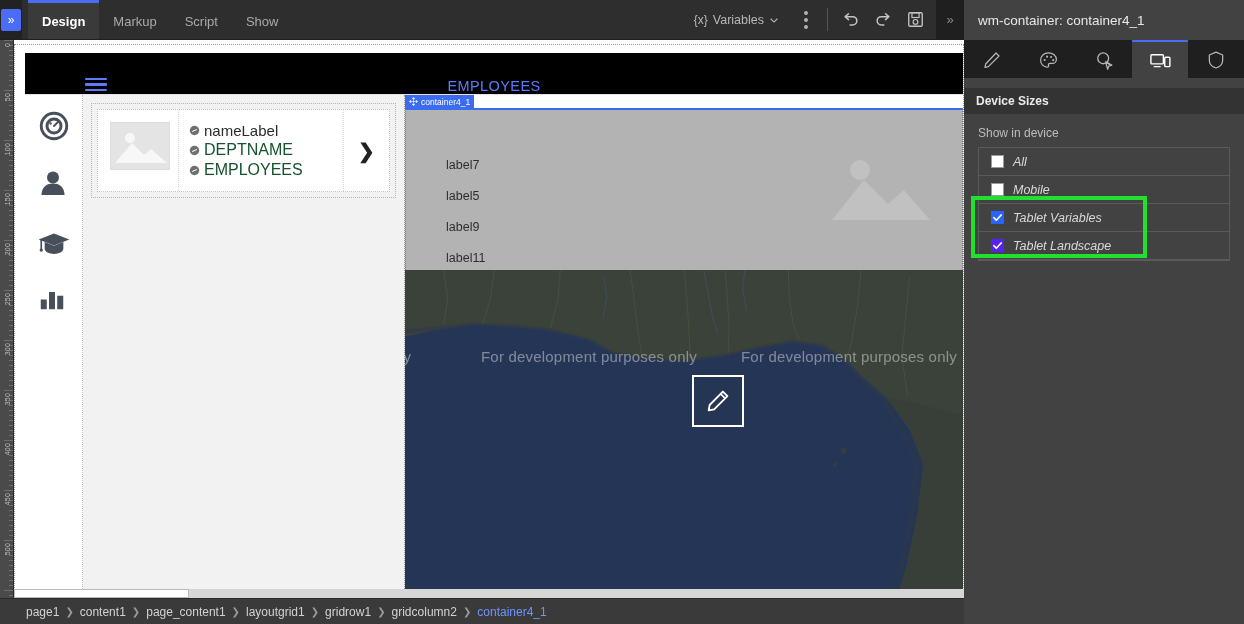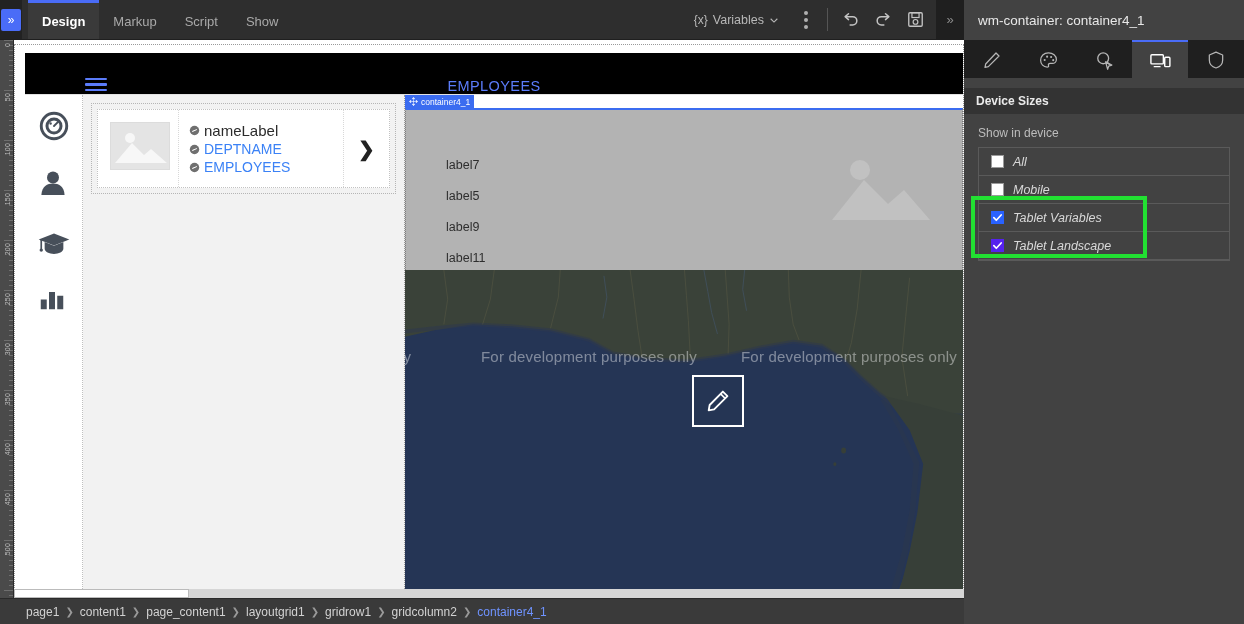--- a/index.html
+++ b/index.html
@@ -120,21 +120,21 @@
     align-items: stretch; min-height: 78px;
   }
   .emp-thumb {
     width: 60px; height: 48px; background: #e4e4e4; margin: 12px 8px 12px 12px;
     border: 1px solid #dcdcdc; position: relative; flex: none;
   }
   .emp-body { flex: 1; padding: 10px 4px 10px 0; border-left: 1px dotted #d8d8d8; padding-left: 10px; }
   .bind-line { display: flex; align-items: center; gap: 4px; margin: 2px 0; }
   .bind-ico { width: 11px; height: 11px; flex: none; color: #6f6f6f; }
   .nm { font-size: 15px; color: #2b2b2b; }
-  .sub { font-size: 14px; color: #3b82f6; }
+  .sub { font-size: 16px; color: #14532d; }
   .emp-chev {
     width: 46px; display: flex; align-items: center; justify-content: center;
     border-left: 1px dotted #d8d8d8; color: #222; font-size: 20px; font-weight: bold;
     cursor: pointer;
   }
 
   
   .detail-col {
     position: absolute; left: 390px; top: 50px; right: 0; bottom: 0;
     background: #fff; overflow: hidden;

